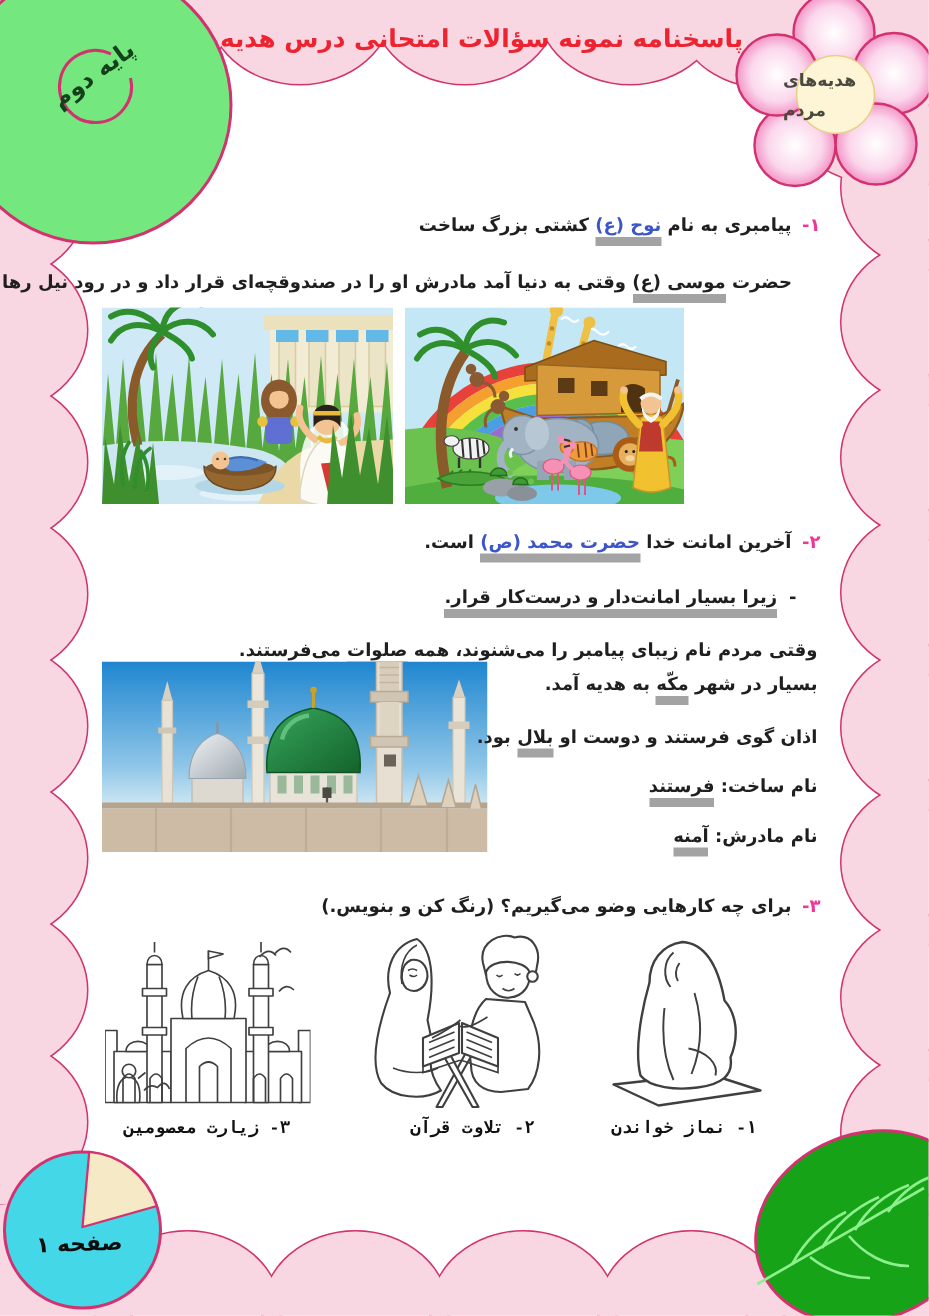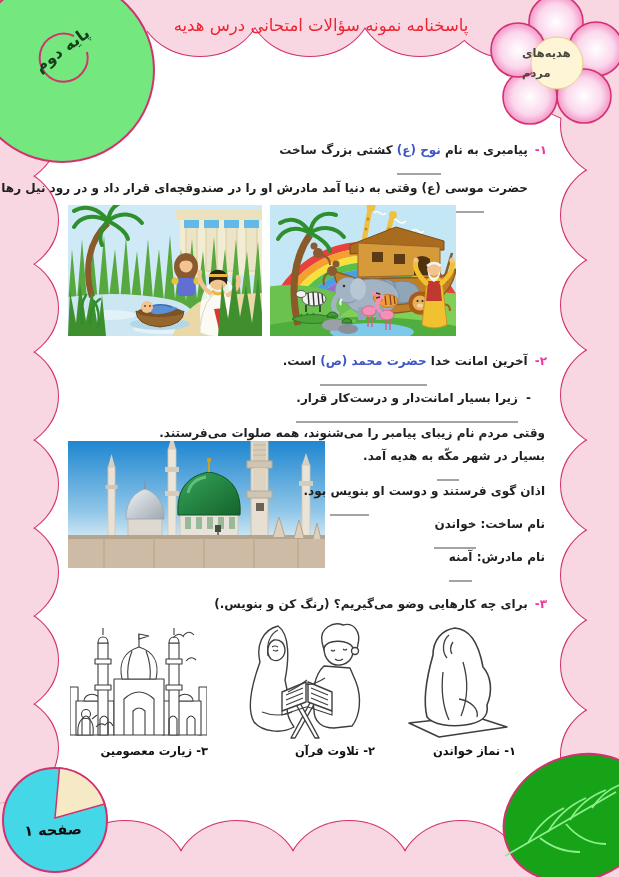--- a/index.html
+++ b/index.html
@@ -1,30 +1,30 @@
 <!DOCTYPE html>
 <html lang="fa"><head>
 <meta charset="utf-8">
 <style>
   html,body{margin:0;padding:0;}
   body{width:619px;height:877px;position:relative;background:#fff;overflow:hidden;
        font-family:"DejaVu Sans",sans-serif;}
   #frame{position:absolute;left:0;top:0;z-index:1;}
   .ovl{position:absolute;z-index:3;font-family:"DejaVu Sans",sans-serif;}
-  .title{left:138px;top:16px;width:366px;text-align:center;font-size:16.5px;font-weight:normal;color:#ee2330;}
+  .title{left:138px;top:16px;width:366px;text-align:center;font-size:16.5px;font-weight:bold;color:#ee2330;}
   .grade{left:6px;top:40px;width:112px;text-align:center;font-size:16px;font-weight:bold;color:#15401c;
          transform:rotate(-36deg);}
   .badge{left:522px;top:43px;width:72px;font-size:11.5px;font-weight:bold;color:#49493f;line-height:20px;}
   .pageno{left:14px;top:822px;width:78px;text-align:center;font-size:14.5px;font-weight:bold;color:#0c0c0c;transform:rotate(-2deg);}
   .line{position:absolute;z-index:2;font-size:12px;font-weight:bold;color:#1f1f1f;white-space:nowrap;}
   .qnum{color:#f0369b;margin-left:7px;}
   .dash{margin-left:8px;}
-  .u{border-bottom:2px solid #a3a3a3;padding-bottom:16px;}
+  .u{border-bottom:6px solid #a3a3a3;padding-bottom:1px;}
   .blue{color:#3c55c8;}
-  .cap{position:absolute;z-index:2;font-size:11.5px;font-weight:bold;color:#111;white-space:nowrap;}
+  .cap{position:absolute;z-index:2;font-size:11.5px;font-weight:bold;color:#111;text-align:center;white-space:nowrap;font-family:Liberation Mono, monospace;}
   .art{position:absolute;z-index:2;}
 </style>
 </head>
 <body>
 
 <svg id="frame" width="619" height="877" viewBox="0 0 619 877">
   <defs>
     <g id="lobes">
       <ellipse cx="10" cy="10" rx="75" ry="65"></ellipse>
       <ellipse cx="95" cy="2" rx="62" ry="54"></ellipse>
@@ -396,24 +396,24 @@
   <g>
     <path d="M 150,94 L 150,84" stroke="#555" stroke-width="1.5"></path>
     <rect x="147" y="84" width="6" height="7" fill="#4a4a42"></rect>
   </g>
 </svg>
 
 <div class="line" dir="rtl" style="top:449px;right:74px">
   <span>بسیار در شهر </span><span class="u">مکّه</span><span> به هدیه آمد.</span>
 </div>
 <div class="line" dir="rtl" style="top:484px;right:74px">
-  <span>اذان گوی فرستند و دوست او </span><span class="u">بنویس</span><span> بود.</span>
+  <span>اذان گوی فرستند و دوست او </span><span class="u">بلال</span><span> بود.</span>
 </div>
 <div class="line" dir="rtl" style="top:517px;right:74px">
-  <span>نام ساخت: </span><span class="u">خواندن</span><span></span>
+  <span>نام ساخت: </span><span class="u">فرستند</span><span></span>
 </div>
 <div class="line" dir="rtl" style="top:550px;right:74px">
   <span>نام مادرش: </span><span class="u">آمنه</span><span></span>
 </div>
 
 <div class="line" dir="rtl" style="top:597px;right:72px">
   <span class="qnum">۳-</span><span>برای چه کارهایی وضو می‌گیریم؟ (رنگ کن و بنویس.)</span>
 </div>
 
 <svg class="art" style="left:403px;top:622px" width="110" height="118" viewBox="0 0 110 118">

